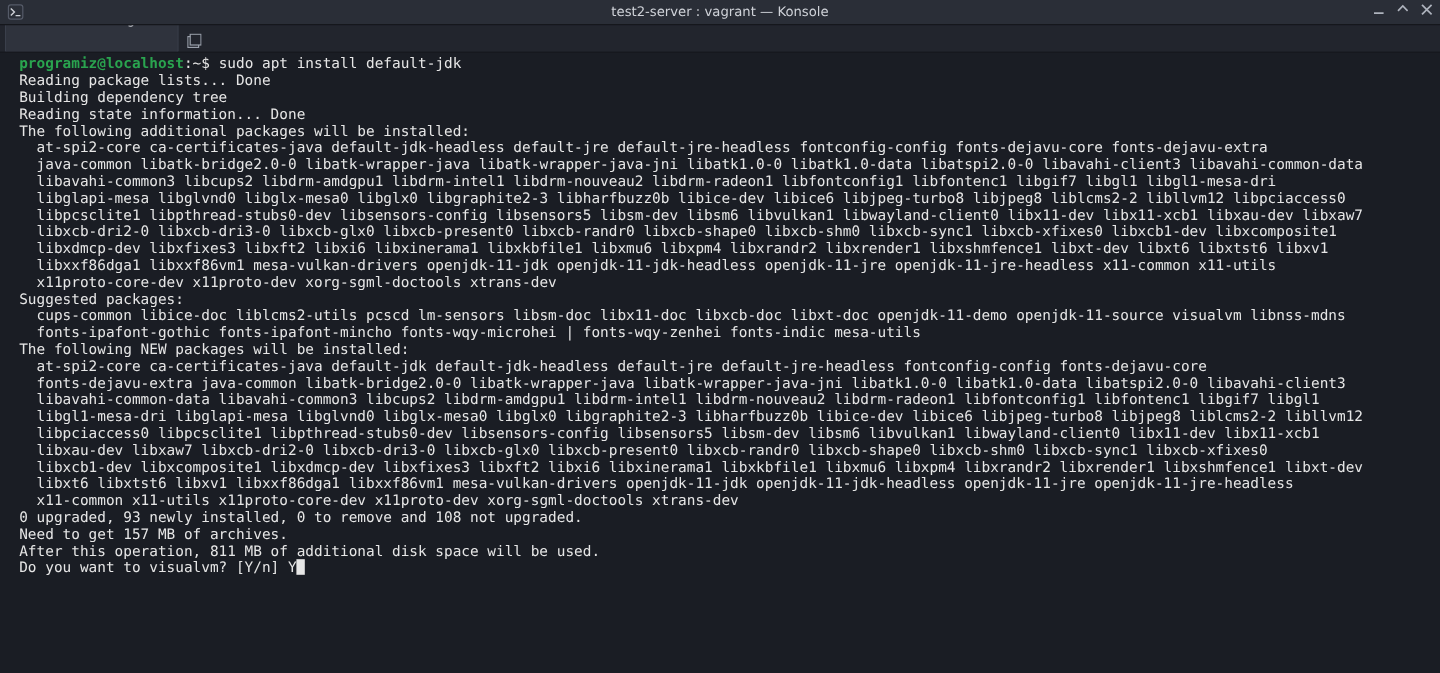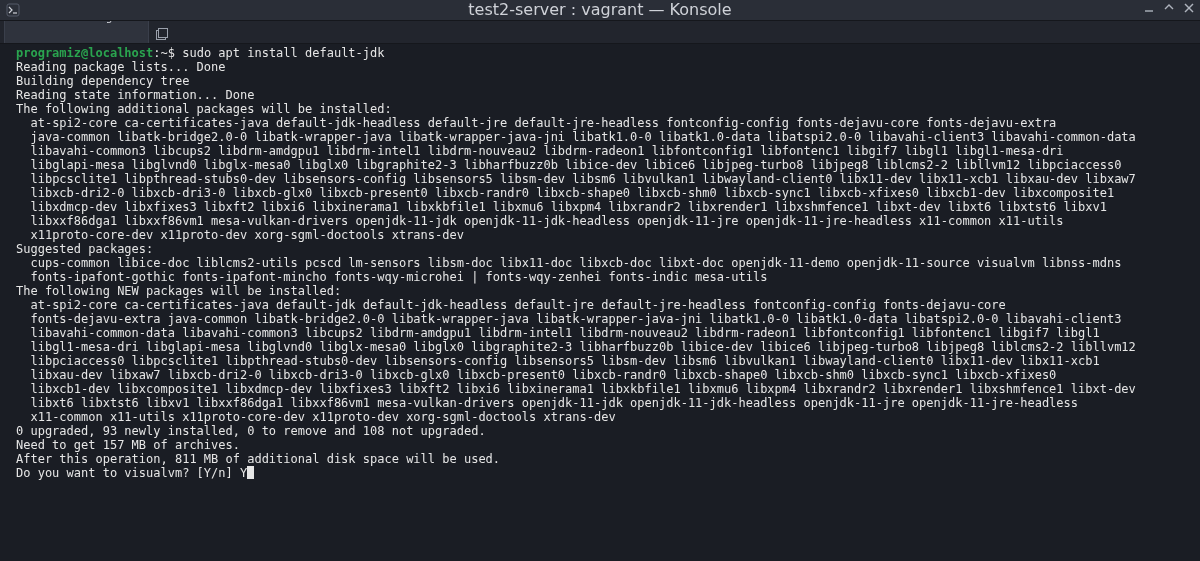--- a/index.html
+++ b/index.html
@@ -15,21 +15,21 @@
     overflow: hidden;
   }
   .titlebar {
     height: 20px;
     background: #2a2e37;
     display: flex;
     align-items: center;
     justify-content: center;
     position: relative;
     font-family: "DejaVu Sans", sans-serif;
-    font-size: 16px;
+    font-size: 11px;
     color: #cfd2d8;
     border-bottom: 1px solid #15171c;
   }
   .titlebar .win-icons {
     position: absolute;
     right: 6px;
     top: 0;
     height: 20px;
     display: flex;
     align-items: center;

